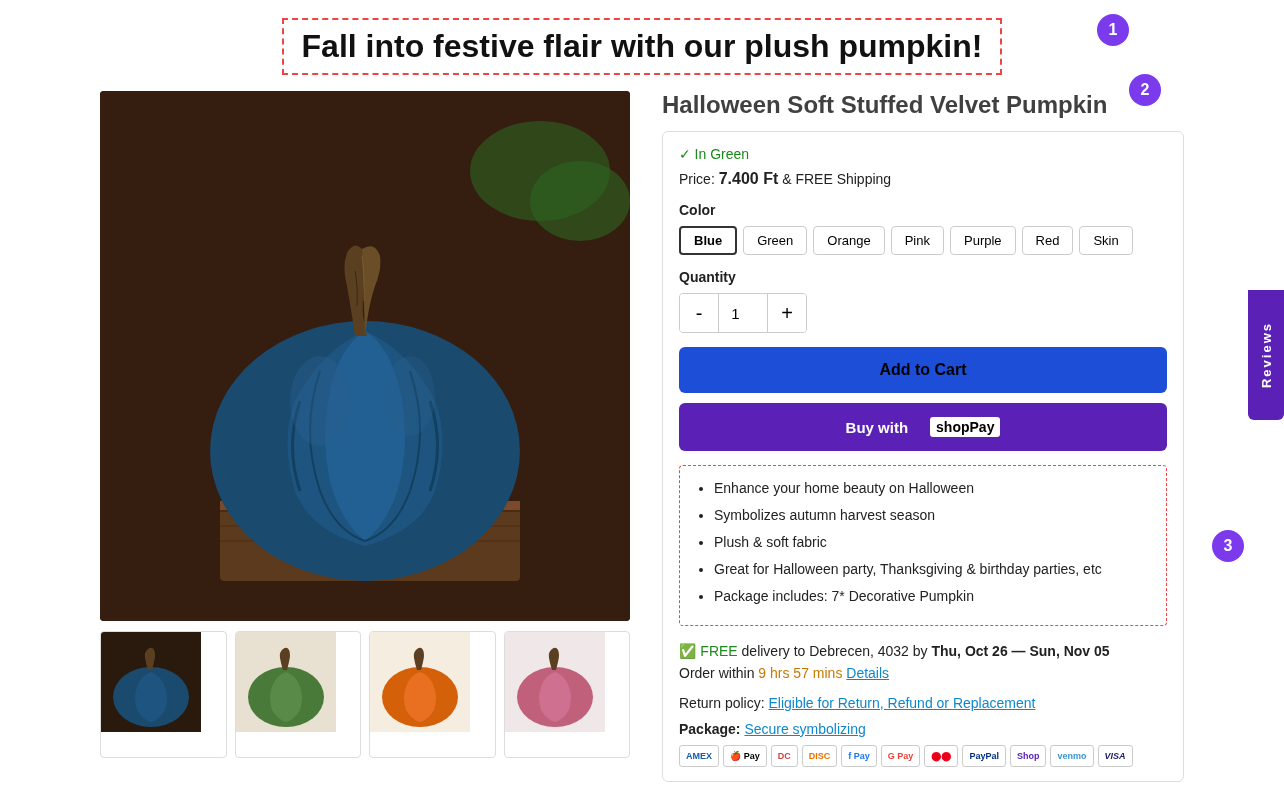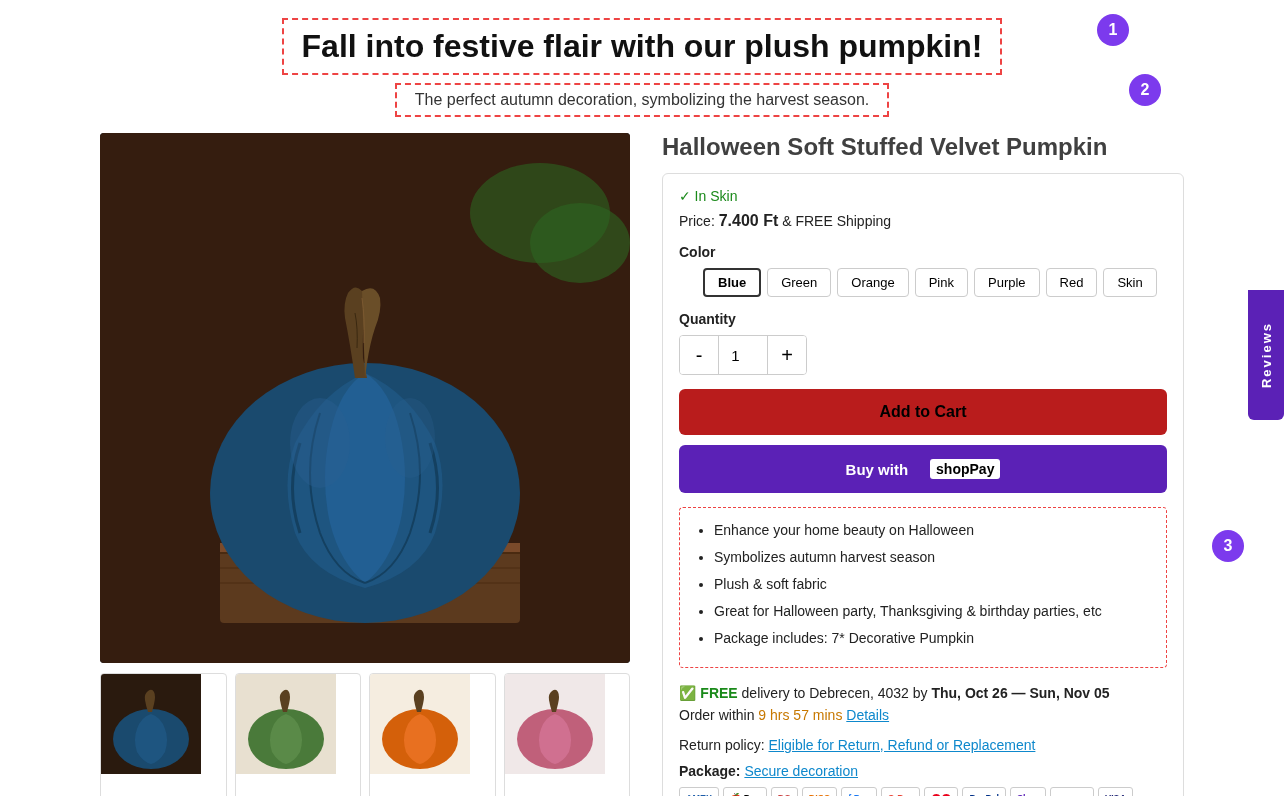--- a/index.html
+++ b/index.html
@@ -114,41 +114,41 @@
     }
     .price-line {
       font-size: 14px;
       margin-bottom: 14px;
     }
     .price-val { font-weight: 800; font-size: 16px; }
     .free-ship { font-size: 14px; }
 
     .color-section { margin-bottom: 14px; }
     .color-label { font-weight: 600; margin-bottom: 8px; font-size: 14px; }
-    .color-buttons { display: flex; gap: 6px; flex-wrap: wrap; margin-left: 24px; }
+    .color-buttons { display: flex; gap: 6px; flex-wrap: wrap; }
     .color-btn {
       border: 1px solid #ccc;
       background: #fff;
       padding: 5px 13px;
       border-radius: 4px;
       cursor: pointer;
       font-size: 13px;
     }
     .color-btn.active { border: 2px solid #333; font-weight: 600; }
 
     .qty-section { margin-bottom: 14px; }
     .qty-label { font-weight: 600; margin-bottom: 8px; font-size: 14px; }
     .qty-control { display: flex; align-items: center; gap: 0; border: 1px solid #ccc; width: fit-content; border-radius: 4px; overflow: hidden; }
     .qty-btn { width: 38px; height: 38px; background: #fff; border: none; font-size: 20px; cursor: pointer; display: flex; align-items: center; justify-content: center; }
     .qty-val { width: 50px; height: 38px; border: none; border-left: 1px solid #ccc; border-right: 1px solid #ccc; text-align: center; font-size: 15px; }
 
     .add-to-cart-btn {
       width: 100%;
       padding: 14px;
-      background: #b91c1c;
+      background: #1d4ed8;
       border: none;
       border-radius: 6px;
       font-size: 16px;
       font-weight: 700;
       cursor: pointer;
       margin-bottom: 10px;
     }
     .buy-now-btn {
       width: 100%;
       padding: 14px;
@@ -174,21 +174,21 @@
     .features-box {
       border: 1px dashed #e44;
       border-radius: 4px;
       padding: 12px 16px;
       margin-bottom: 14px;
     }
     .features-box ul { padding-left: 18px; }
     .features-box li { margin-bottom: 6px; font-size: 14px; line-height: 1.5; }
 
     .delivery-box { margin-bottom: 10px; font-size: 14px; line-height: 1.6; }
-    .delivery-box .free-label { color: #1a8a1a; font-weight: 700; }
+    .delivery-box .free-label { color: #1a8a1a; font-weight: 400; }
     .delivery-box .bold-date { font-weight: 700; margin-top: 40px; }
     .order-within { color: #c77800; }
     .details-link { color: #0e88cc; text-decoration: underline; cursor: pointer; }
 
     .return-policy { font-size: 14px; margin-bottom: 10px; }
     .return-link { color: #0e88cc; text-decoration: underline; cursor: pointer; text-align: center; }
 
     .payment-row { font-size: 14px; margin-bottom: 8px; }
     .secure-link { color: #0e88cc; text-decoration: underline; cursor: pointer; }
     .payment-icons { display: flex; gap: 4px; flex-wrap: wrap; align-items: center; margin-top: 4px; }
@@ -217,21 +217,20 @@
 </head>
 <body>
 
 <div class="reviews-tab">
   <span style="writing-mode:vertical-lr;transform:rotate(180deg);letter-spacing:2px;font-size:13px;">Reviews</span>
 </div>
 
 <div class="top-banner">
   <h1>Fall into festive flair with our plush pumpkin!</h1>
   <br>
-  <p>The perfect autumn decoration, symbolizing the harvest season.</p>
   <span class="badge badge-1">1</span>
   <span class="badge badge-2">2</span>
 </div>
 
 <div class="main-content">
 
   <div class="left-col">
     <div class="main-image">
       
       <svg viewBox="0 0 530 530" width="530" height="530" xmlns="http://www.w3.org/2000/svg">
@@ -307,21 +306,21 @@
         </svg>
       </div>
 
     </div>
   </div>
 
   <div class="right-col">
     <h2 class="product-title">Halloween Soft Stuffed Velvet Pumpkin</h2>
 
     <div class="info-box">
-      <div class="in-stock">✓ In Skin</div>
+      <div class="in-stock">✓ In Green</div>
       <div class="price-line">
         <span>Price:</span>
         <span class="price-val">7.400 Ft</span>
         <span class="free-ship">&amp; FREE Shipping</span>
       </div>
 
       <div class="color-section">
         <div class="color-label">Color</div>
         <div class="color-buttons">
           <button class="color-btn active">Blue</button>
@@ -371,21 +370,21 @@
         <a class="details-link" href="#">Details</a>
       </div>
 
       <div class="return-policy">
         <span>Return policy:</span>
         <a class="return-link" href="#">Eligible for Return, Refund or Replacement</a>
       </div>
 
       <div class="payment-row">
         <b>Package:</b>
-        <a class="secure-link" href="#">Secure decoration</a>
+        <a class="secure-link" href="#">Secure symbolizing</a>
       </div>
       <div class="payment-icons">
         <div class="pay-icon pay-amex">AMEX</div>
         <div class="pay-icon pay-apple">🍎 Pay</div>
         <div class="pay-icon pay-diners">DC</div>
         <div class="pay-icon pay-discover">DISC</div>
         <div class="pay-icon pay-meta">f Pay</div>
         <div class="pay-icon pay-google">G Pay</div>
         <div class="pay-icon pay-master">⬤⬤</div>
         <div class="pay-icon pay-paypal">PayPal</div>

